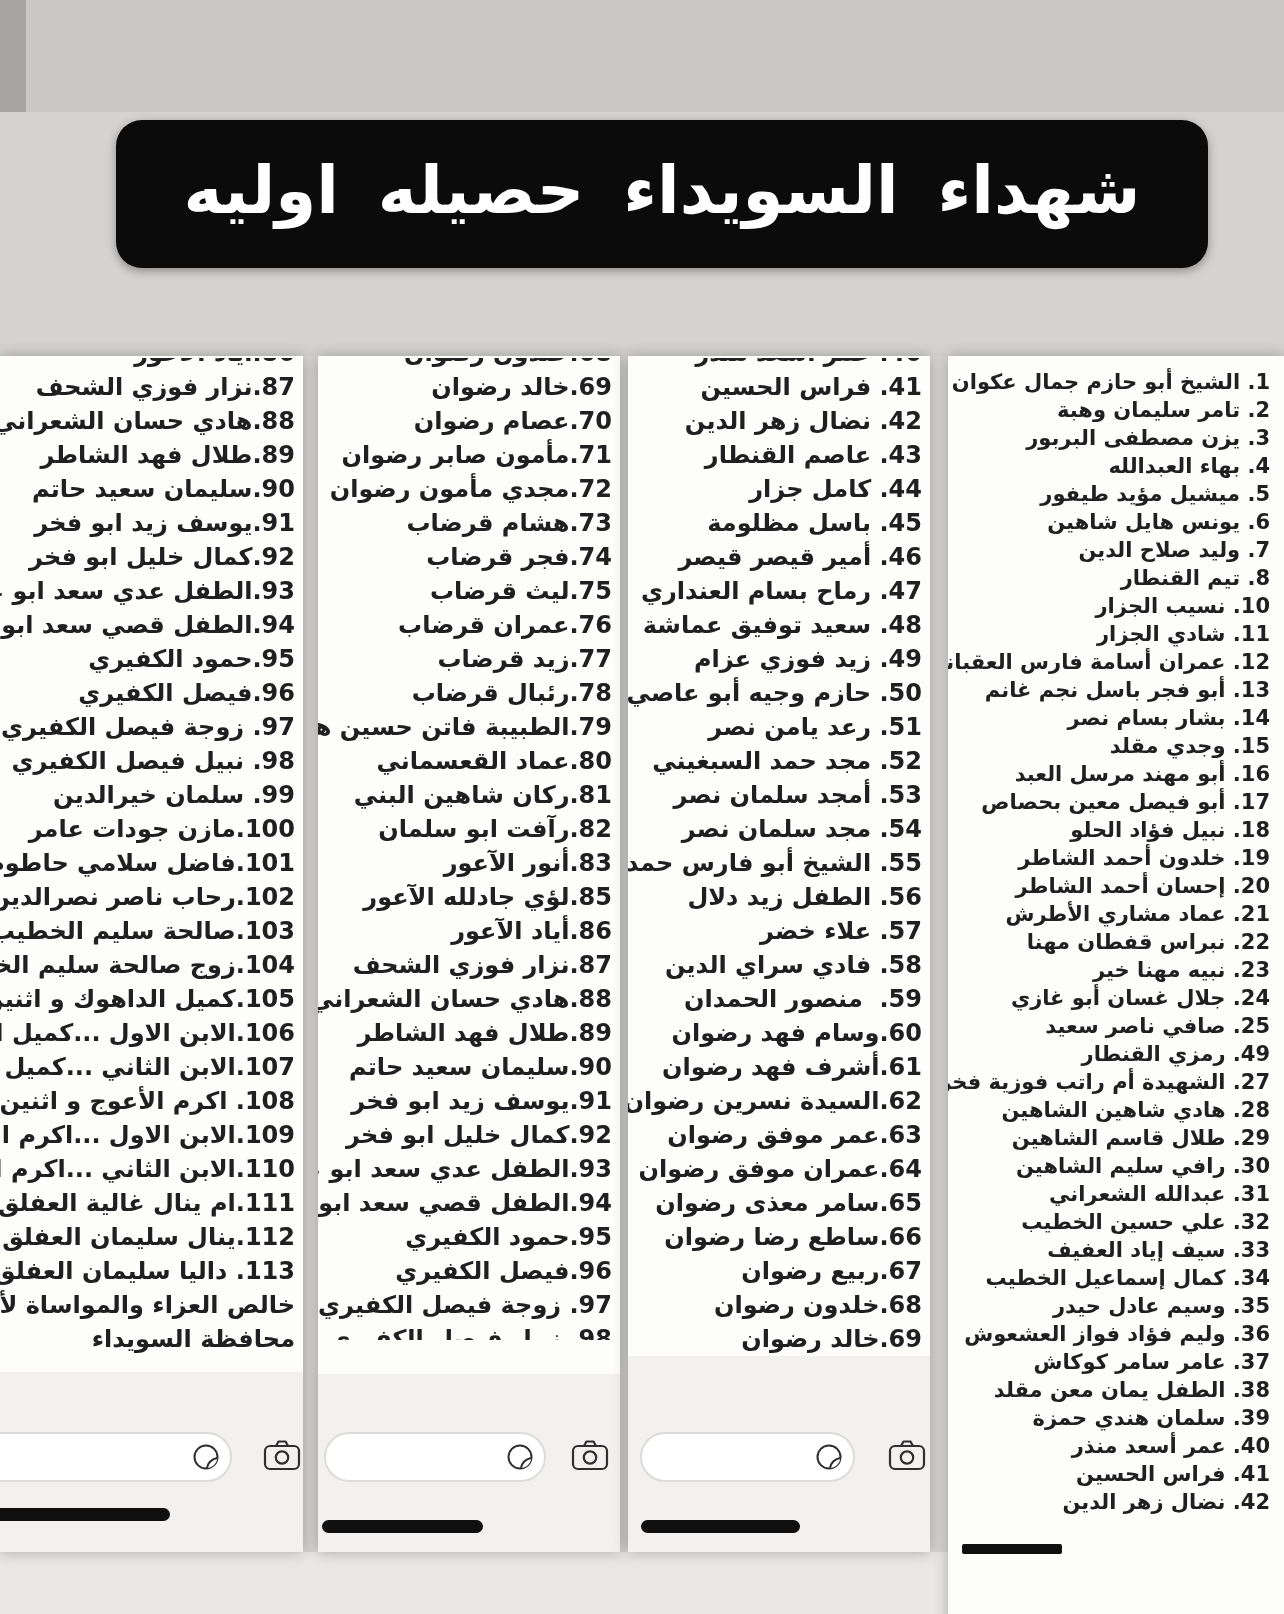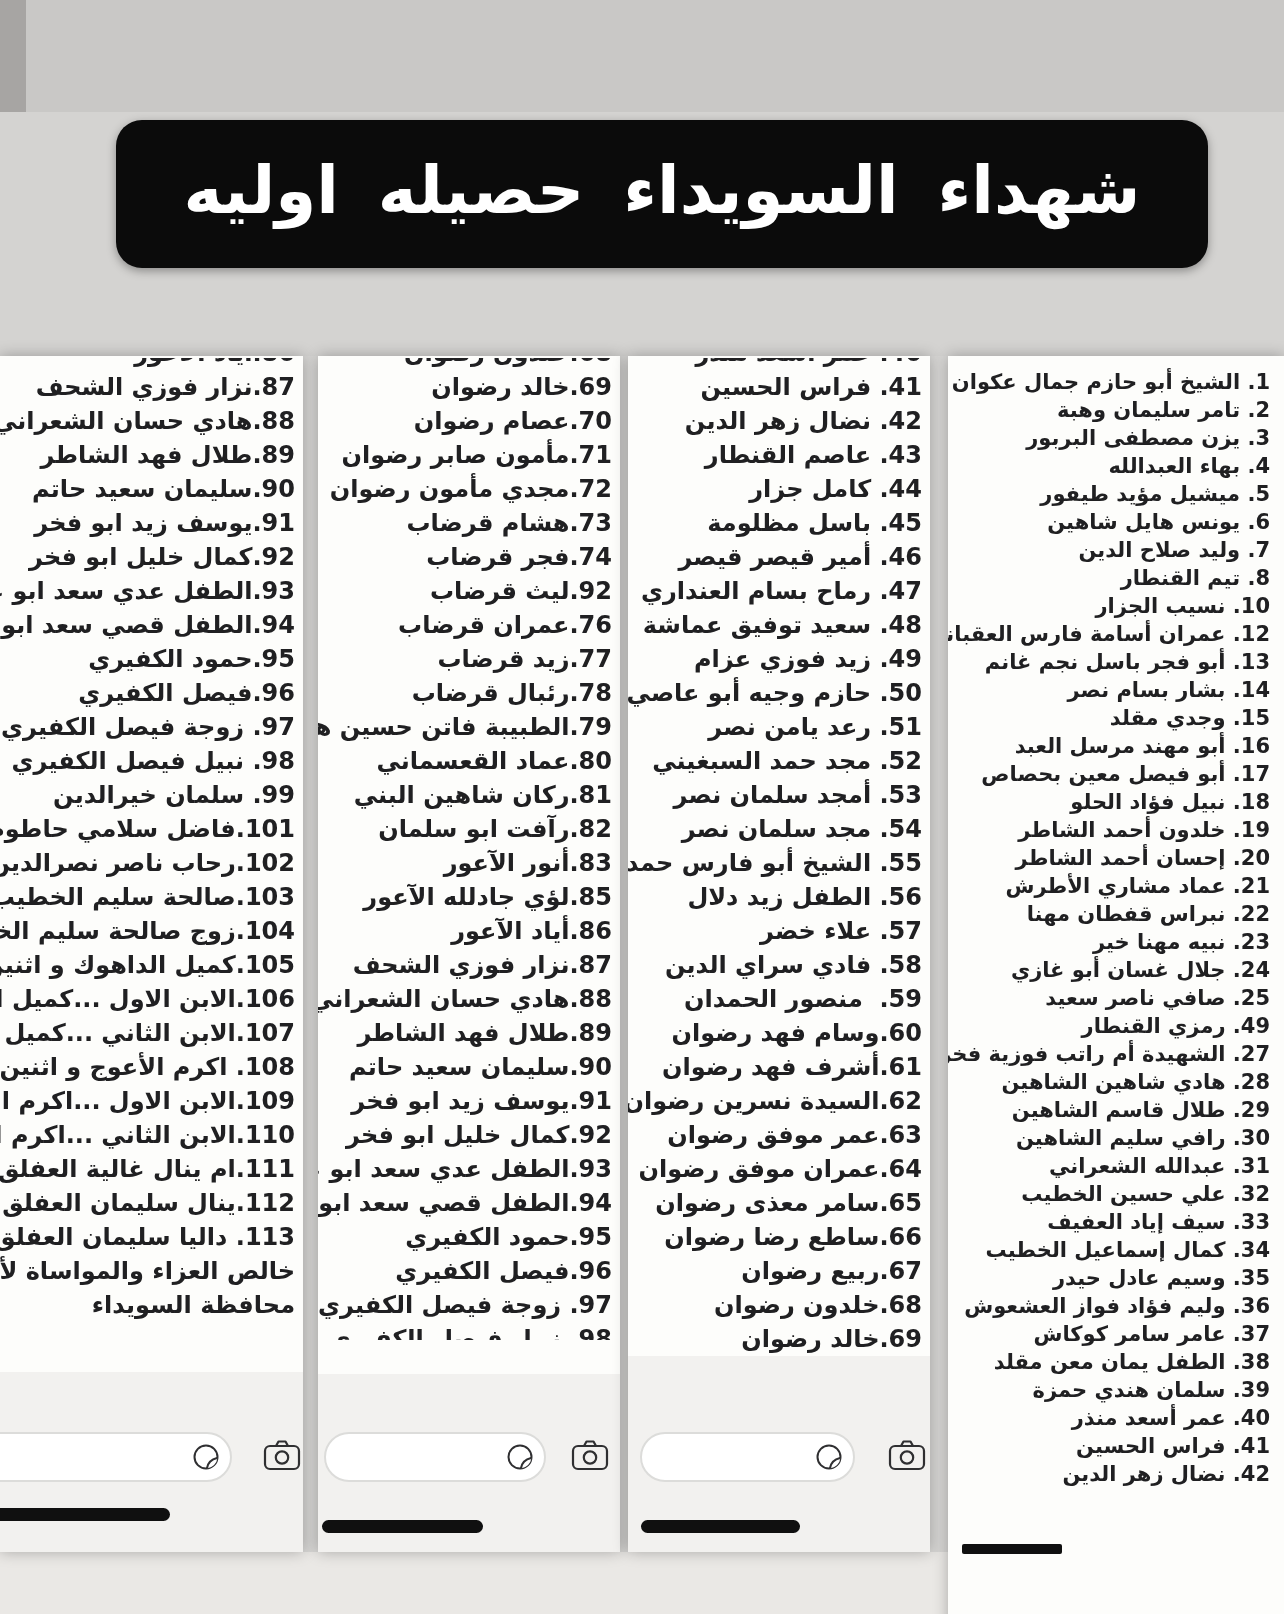--- a/index.html
+++ b/index.html
@@ -119,20 +119,21 @@
           <div class="entry">90.سليمان سعيد حاتم</div>
           <div class="entry">91.يوسف زيد ابو فخر</div>
           <div class="entry">92.كمال خليل ابو فخر</div>
           <div class="entry">93.الطفل عدي سعد ابو عمار</div>
           <div class="entry">94.الطفل قصي سعد ابو عمار</div>
           <div class="entry">95.حمود الكفيري</div>
           <div class="entry">96.فيصل الكفيري</div>
           <div class="entry">97. زوجة فيصل الكفيري ؟</div>
           <div class="entry">98. نبيل فيصل الكفيري</div>
           <div class="entry">99. سلمان خيرالدين</div>
+          <div class="entry">100.مازن جودات عامر</div>
           <div class="entry">101.فاضل سلامي حاطوم</div>
           <div class="entry">102.رحاب ناصر نصرالدين</div>
           <div class="entry">103.صالحة سليم الخطيب</div>
           <div class="entry">104.زوج صالحة سليم الخطيب</div>
           <div class="entry">105.كميل الداهوك و اثنين من</div>
           <div class="entry">106.الابن الاول ...كميل الداهوك</div>
           <div class="entry">107.الابن الثاني ...كميل الداهوك</div>
           <div class="entry">108. اكرم الأعوج و اثنين من أب</div>
           <div class="entry">109.الابن الاول ...اكرم الأعوج ؟</div>
           <div class="entry">110.الابن الثاني ...اكرم الأعوج ؟</div>
@@ -163,21 +164,21 @@
       <div class="clip-top">
         <div class="entry">68.خلدون رضوان</div>
       </div>
       <div>
           <div class="entry">69.خالد رضوان</div>
           <div class="entry">70.عصام رضوان</div>
           <div class="entry">71.مأمون صابر رضوان</div>
           <div class="entry">72.مجدي مأمون رضوان</div>
           <div class="entry">73.هشام قرضاب</div>
           <div class="entry">74.فجر قرضاب</div>
-          <div class="entry">92.ليث قرضاب</div>
+          <div class="entry">75.ليث قرضاب</div>
           <div class="entry">76.عمران قرضاب</div>
           <div class="entry">77.زيد قرضاب</div>
           <div class="entry">78.رئبال قرضاب</div>
           <div class="entry">79.الطبيبة فاتن حسين هلال</div>
           <div class="entry">80.عماد القعسماني</div>
           <div class="entry">81.ركان شاهين البني</div>
           <div class="entry">82.رآفت ابو سلمان</div>
           <div class="entry">83.أنور الآعور</div>
           <div class="entry">85.لؤي جادلله الآعور</div>
           <div class="entry">86.أياد الآعور</div>
@@ -269,20 +270,21 @@
       <div>
           <div class="entry">1. الشيخ أبو حازم جمال عكوان</div>
           <div class="entry">2. تامر سليمان وهبة</div>
           <div class="entry">3. يزن مصطفى البربور</div>
           <div class="entry">4. بهاء العبدالله</div>
           <div class="entry">5. ميشيل مؤيد طيفور</div>
           <div class="entry">6. يونس هايل شاهين</div>
           <div class="entry">7. وليد صلاح الدين</div>
           <div class="entry">8. تيم القنطار</div>
           <div class="entry">10. نسيب الجزار</div>
+          <div class="entry">11. شادي الجزار</div>
           <div class="entry">12. عمران أسامة فارس العقباني</div>
           <div class="entry">13. أبو فجر باسل نجم غانم</div>
           <div class="entry">14. بشار بسام نصر</div>
           <div class="entry">15. وجدي مقلد</div>
           <div class="entry">16. أبو مهند مرسل العبد</div>
           <div class="entry">17. أبو فيصل معين بحصاص</div>
           <div class="entry">18. نبيل فؤاد الحلو</div>
           <div class="entry">19. خلدون أحمد الشاطر</div>
           <div class="entry">20. إحسان أحمد الشاطر</div>
           <div class="entry">21. عماد مشاري الأطرش</div>

